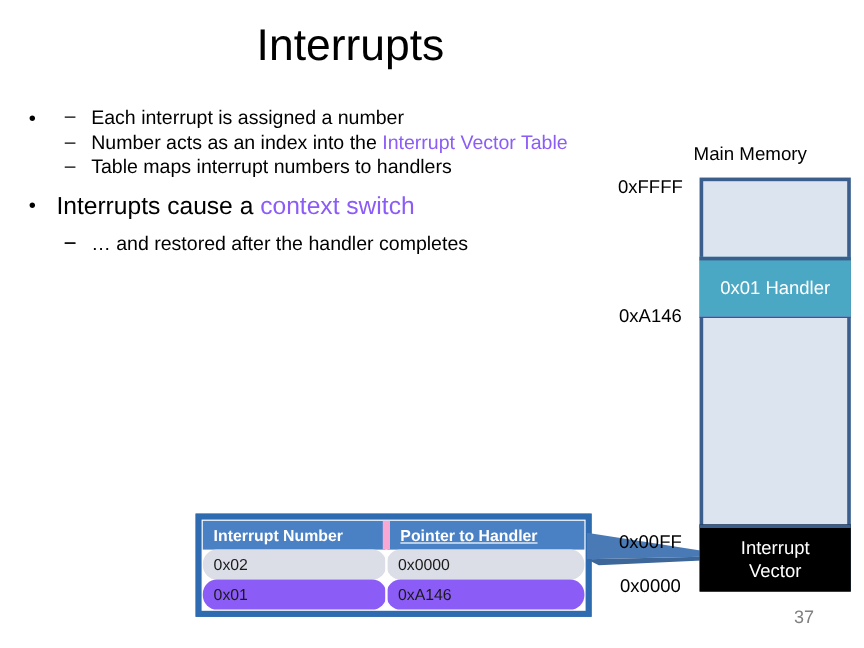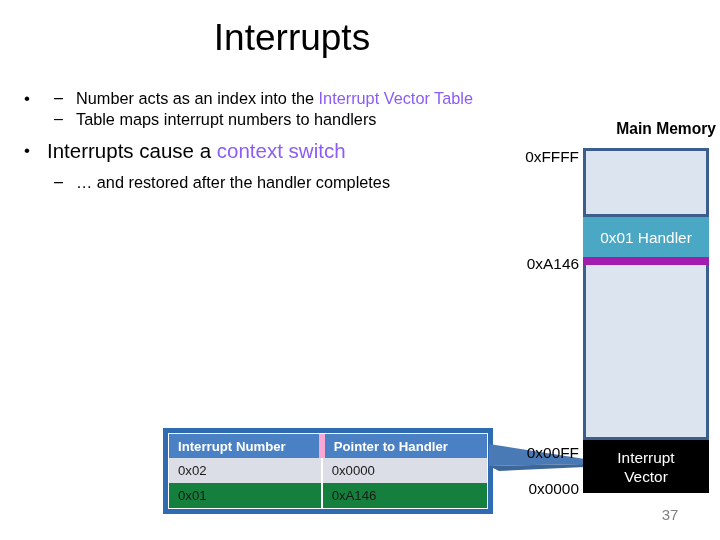--- a/index.html
+++ b/index.html
@@ -103,70 +103,71 @@
     font-size: 13.2px;
     box-sizing: border-box;
   }
   #ivt-table th {
     background: #4a81c4;
     color: #ffffff;
     font-weight: bold;
     height: 24px;
     border-right: 6px solid #f9a8d4;
   }
-  #ivt-table th:last-child { border-right: none; }
+  #ivt-table th:last-child { border-right: none; text-decoration: underline; }
   #ivt-table td {
     color: #1a1a1a;
     font-weight: normal;
     height: 25px;
     border-right: 2px solid #ffffff;
+    border-radius: 12px;
   }
   #ivt-table td:last-child { border-right: none; }
   #ivt-table tr.row-alt td { background: #dbdee6; }
-  #ivt-table tr.row-plain td { background: #15803d; }
+  #ivt-table tr.row-plain td { background: #8b5cf6; }
   .col-a { width: 48%; }
   .col-b { width: 52%; }
 
   
   #table-to-memory-arrow {
     position: absolute;
     left: 489px;
     top: 441px;
     width: 96px;
     height: 38px;
   }
 
   
   #memory-heading {
     position: absolute;
     left: 578px;
     top: 120px;
     width: 138px;
-    text-align: right;
+    text-align: left;
     font-size: 15.6px;
-    font-weight: bold;
+    font-weight: normal;
     color: #000000;
   }
   #memory-column {
     position: absolute;
     left: 583px;
     top: 148px;
     width: 126px;
     height: 345px;
     background: #dce4f0;
     border: 3px solid #3b5e8c;
     box-sizing: border-box;
   }
   .mem-block {
     position: absolute;
     left: -3px;
     width: 126px;
     box-sizing: border-box;
     border-top: 3px solid #3b5e8c;
-    border-bottom: 8px solid #a21caf;
+    border-bottom: 1px solid #a21caf;
     display: flex;
     align-items: center;
     justify-content: center;
     text-align: center;
     color: #ffffff;
     font-size: 15.4px;
     line-height: 19px;
   }
   #handler-block {
     top: 63px;
@@ -177,21 +178,21 @@
     top: 286px;
     height: 56px;
     background: #000000;
     border-bottom: none;
   }
 
   .addr-label {
     position: absolute;
     font-size: 15.4px;
     color: #000000;
-    text-align: right;
+    text-align: center;
     width: 74px;
     white-space: nowrap;
   }
   #addr-ffff { left: 505px; top: 148px; }
   #addr-a146 { left: 505px; top: 255px; }
   #addr-00ff { left: 505px; top: 444px; }
   #addr-0000 { left: 505px; top: 480px; }
 
   
   #slide-number {
@@ -210,20 +211,21 @@
 <div id="slide-title">Interrupts</div>
 
 <div id="body-content">
 
   <div class="lvl1">
     <span class="bullet-mark">•</span>
   </div>
 
   <div class="lvl2">
     <span class="bullet-mark">–</span>
+    <span>Each interrupt is assigned a number</span>
   </div>
 
   <div class="lvl2">
     <span class="bullet-mark">–</span>
     <span>Number acts as an index into the </span><span class="accent">Interrupt Vector Table</span>
   </div>
 
   <div class="lvl2">
     <span class="bullet-mark">–</span>
     <span>Table maps interrupt numbers to handlers</span>

